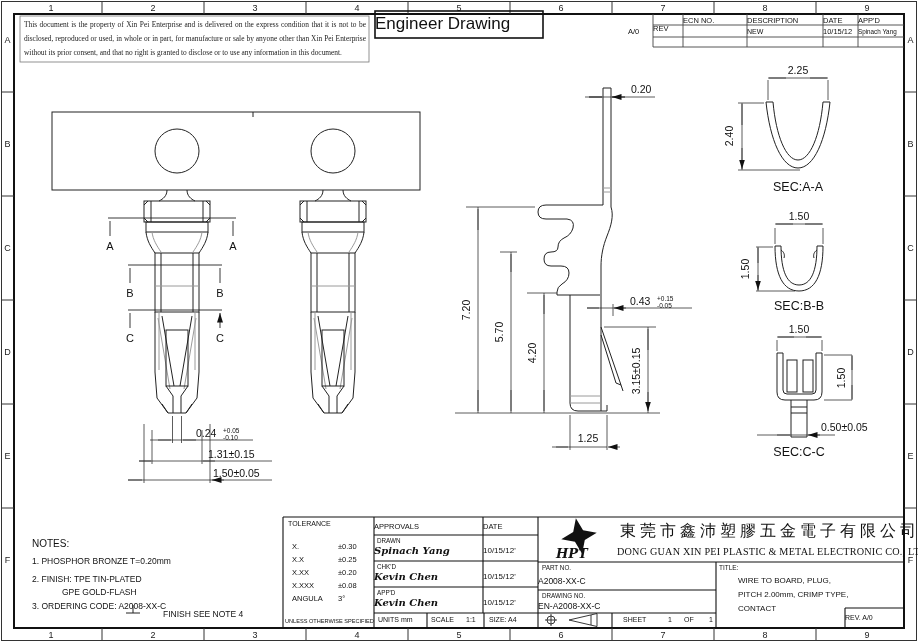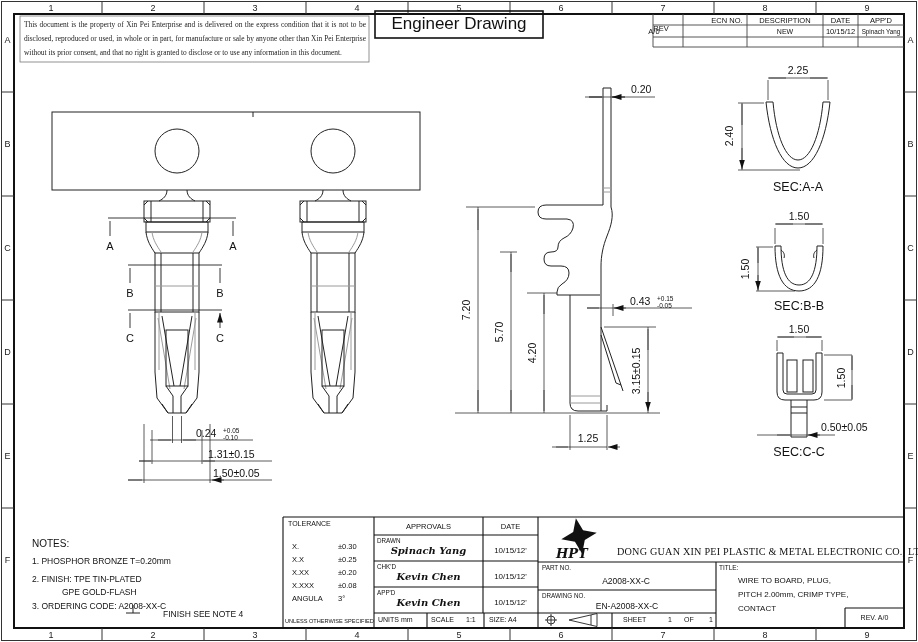--- a/index.html
+++ b/index.html
@@ -1,20 +1,20 @@
 <!DOCTYPE html>
 <html><head>
 <meta charset="utf-8">
 <style>
   html,body{margin:0;padding:0;background:#e8e8e8}
   #page{position:relative;width:918px;height:642px;background:#ffffff;overflow:hidden;
         font-family:"Liberation Sans",sans-serif;color:#111}
   svg{position:absolute;left:0;top:0}
   .a{position:absolute;white-space:nowrap;color:#111;font-family:"Liberation Sans",sans-serif}
-  .c{text-align:center}
+  .c{}
   .disc{font-family:"Liberation Serif",serif;font-size:7.4px;line-height:14px;color:#222;
         white-space:normal;text-align:justify}
   .sig{font-family:"DejaVu Serif",serif;font-style:italic;font-weight:bold;font-size:10px}
   .cjk{font-family:"DejaVu Sans",sans-serif;letter-spacing:4px;font-size:16px}
   .ename{font-family:"Liberation Serif",serif;font-size:10.2px;letter-spacing:.2px}
   .lbl6{font-size:6.3px}
   .t7{font-size:7px}.t75{font-size:7.5px}.t8{font-size:8px}.t85{font-size:8.5px}.t9{font-size:10px}
 </style>
 </head>
 <body>
@@ -278,20 +278,21 @@
 <div class="a c sig" style="left:374px;top:571px;width:109px">Kevin Chen</div>
 <div class="a c t8" style="left:483px;top:572px;width:55px">10/15/12'</div>
 <div class="a lbl6" style="left:377px;top:589px">APP'D</div>
 <div class="a c sig" style="left:374px;top:597px;width:109px">Kevin Chen</div>
 <div class="a c t8" style="left:483px;top:598px;width:55px">10/15/12'</div>
 <div class="a t7" style="left:378px;top:616px">UNITS  mm</div>
 <div class="a t7" style="left:431px;top:616px">SCALE</div>
 <div class="a t7" style="left:466px;top:616px">1:1</div>
 <div class="a t7" style="left:489px;top:616px">SIZE: A4</div>
 
+<div class="a cjk" style="left:620px;top:521px;width:284px">東莞市鑫沛塑膠五金電子有限公司</div>
 <div class="a ename" style="left:617px;top:546px;width:287px">DONG GUAN XIN PEI PLASTIC &amp; METAL ELECTRONIC CO., LTD.</div>
 <div class="a lbl6" style="left:542px;top:564px">PART NO.</div>
 <div class="a c t85" style="left:538px;top:576px;width:176px">A2008-XX-C</div>
 <div class="a lbl6" style="left:542px;top:592px">DRAWING NO.</div>
 <div class="a c t85" style="left:538px;top:601px;width:178px">EN-A2008-XX-C</div>
 <div class="a t7" style="left:623px;top:616px">SHEET</div>
 <div class="a t7" style="left:668px;top:616px">1</div>
 <div class="a t7" style="left:684px;top:616px">OF</div>
 <div class="a t7" style="left:709px;top:616px">1</div>
 <div class="a" style="left:719px;top:564px;font-size:6.5px">TITLE:</div>

